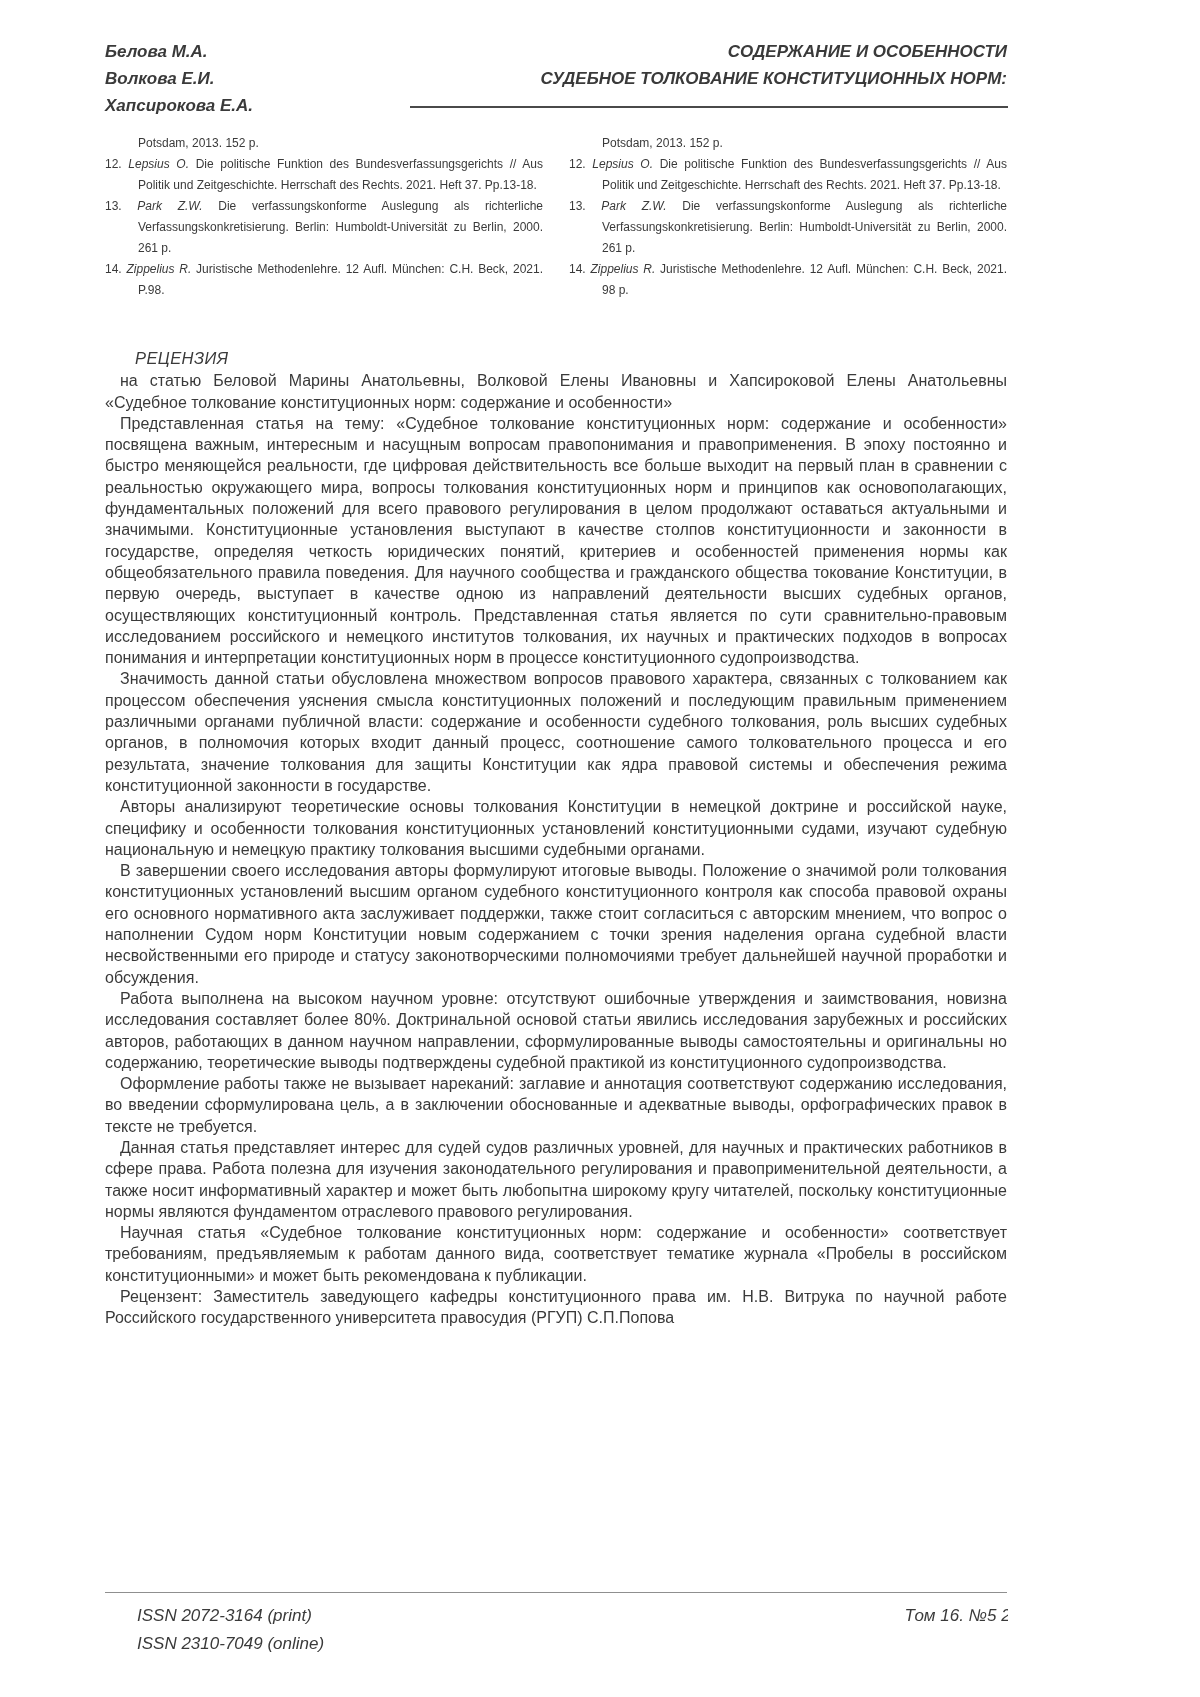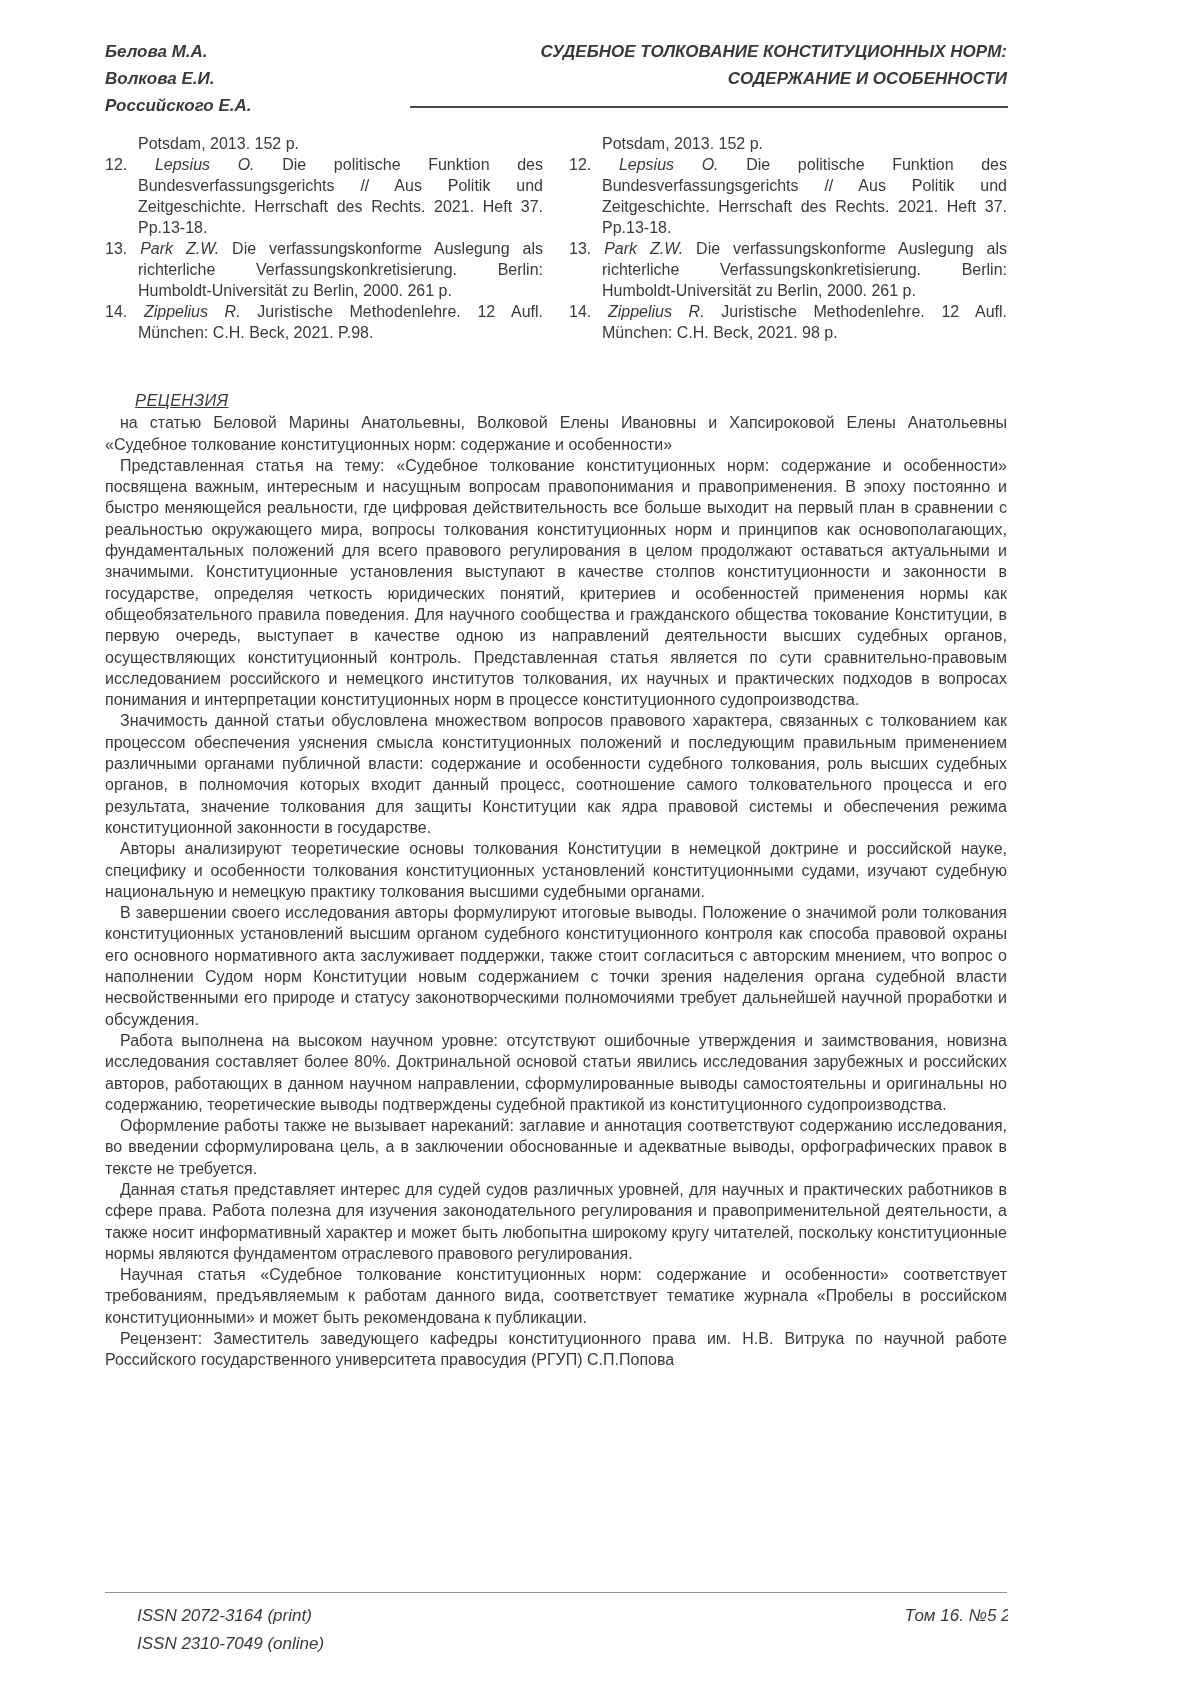--- a/index.html
+++ b/index.html
@@ -38,33 +38,32 @@
     left: 410px;
     top: 106px;
     width: 619px;
     border: none;
     border-top: 2px solid #4a4a4a;
   }
   .refs {
     display: flex;
     gap: 26px;
     margin-top: 14px;
-    font-size: 16px;
+    font-size: 12px;
     line-height: 21px;
   }
   .ref-col { flex: 1; min-width: 0; }
   .ref-item { padding-left: 33px; text-indent: -33px; text-align: justify; }
   .ref-cont { text-indent: 0; }
   .ref-author { font-style: italic; }
   .review { margin-top: 47px; font-size: 16px; line-height: 21.3px; }
   .review-heading {
     font-style: italic;
     font-weight: normal;
     font-size: 16.5px;
-    text-decoration: underline;
     margin-left: 30px;
     margin-bottom: 1px;
     letter-spacing: 0.4px;
   }
   .review p { text-align: justify; text-indent: 15px; }
   .footer-rule {
     position: absolute;
     left: 105px;
     top: 1592px;
     width: 902px;
@@ -94,25 +93,25 @@
   <div class="accent-bar"></div>
   <hr class="header-rule">
   <hr class="footer-rule">
 
   <div class="content">
 
     <div class="header">
       <div class="authors">
         <div>Белова М.А.</div>
         <div>Волкова Е.И.</div>
-        <div>Российского Е.А.</div>
+        <div>Хапсирокова Е.А.</div>
       </div>
       <div class="title-block">
+        <div>СОДЕРЖАНИЕ И ОСОБЕННОСТИ</div>
         <div>СУДЕБНОЕ ТОЛКОВАНИЕ КОНСТИТУЦИОННЫХ НОРМ:</div>
-        <div>СОДЕРЖАНИЕ И ОСОБЕННОСТИ</div>
       </div>
     </div>
 
     <div class="refs">
 
       <div class="ref-col">
         <div class="ref-item ref-cont">
           <span class="ref-text">Potsdam, 2013. 152 p.</span>
         </div>
         <div class="ref-item">

